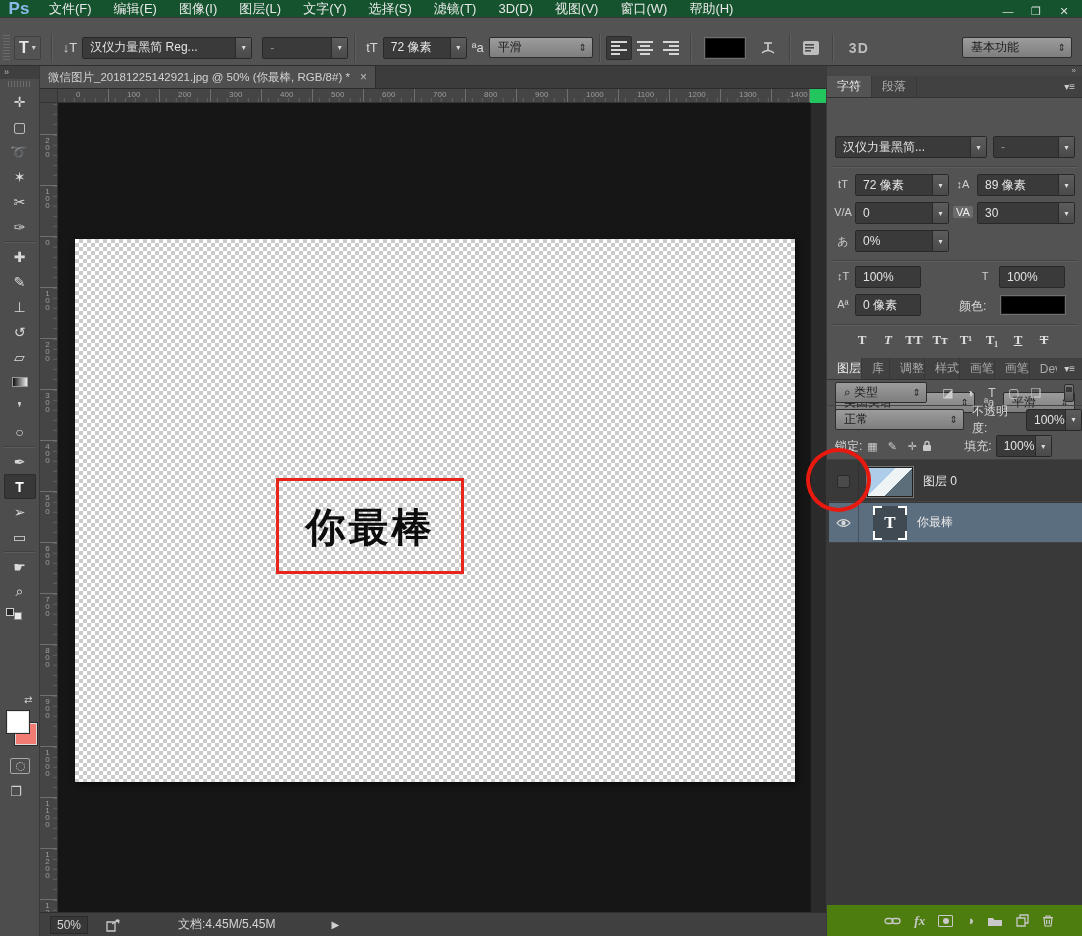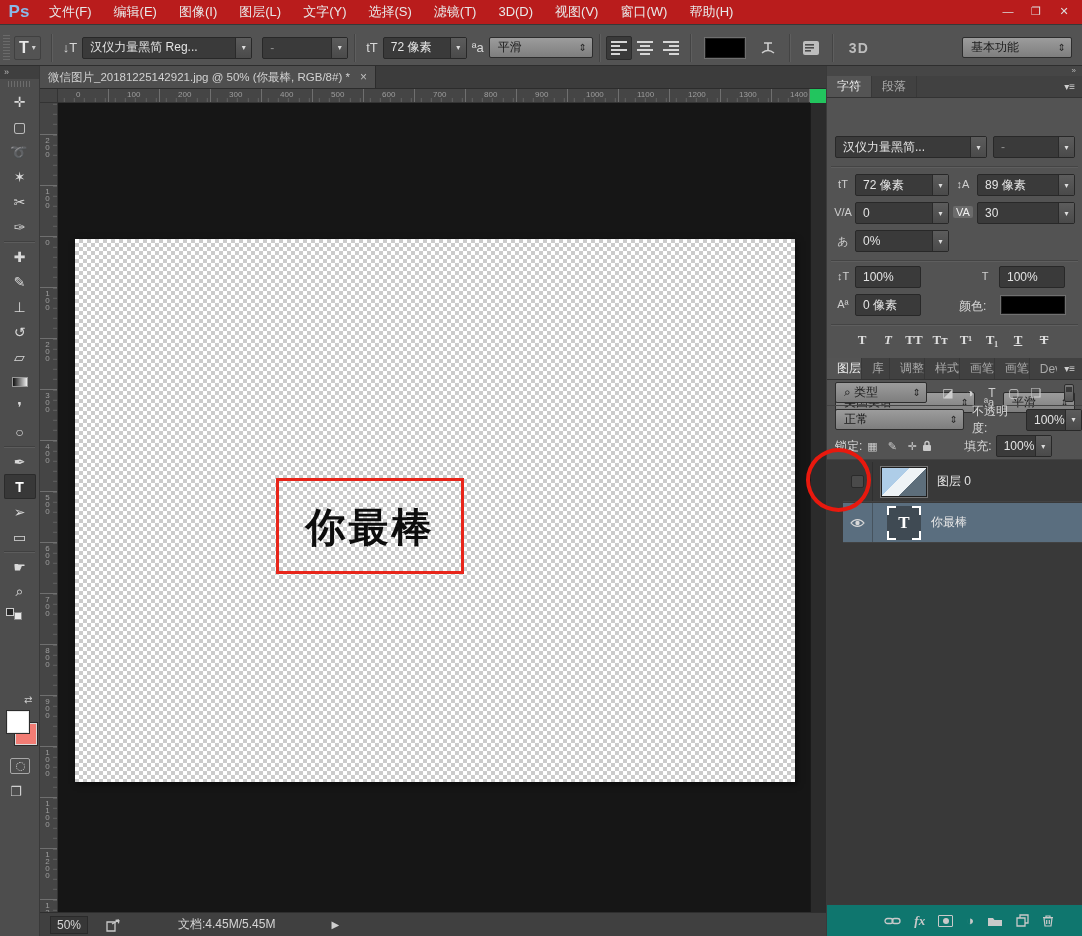--- a/index.html
+++ b/index.html
@@ -2,21 +2,21 @@
 <html><head>
 <meta charset="utf-8">
 <style>
   * { margin:0; padding:0; box-sizing:border-box; }
   html,body { background:#222; }
   #app { position:relative; width:1082px; height:936px; background:#535353;
          font-family:"Liberation Sans","DejaVu Sans",sans-serif; font-size:12px; color:#e2e2e2;
          overflow:hidden; user-select:none; }
 
   
-  .menubar { position:absolute; top:0; left:0; right:0; height:25px; background:#b91c1c;
+  .menubar { position:absolute; top:0; left:0; right:0; height:18px; background:#14532d;
              border-bottom:1px solid #383838; display:flex; align-items:center; }
   .ps-logo { width:38px; text-align:center; font-weight:bold; font-size:17px; color:#8ab8e8; }
   .menu-item { padding:0 11px; font-size:13px; color:#e8e8e8; height:30px; line-height:30px; cursor:default; }
   .win-controls { position:absolute; right:4px; top:0; display:flex; }
   .win-btn { width:28px; height:22px; text-align:center; line-height:22px; font-size:11px; color:#ddd; }
 
   
   .optionsbar { position:absolute; top:30px; left:0; right:0; height:36px; background:#535353;
                 border-bottom:1px solid #2e2e2e; display:flex; align-items:center; }
   .grip-v { width:7px; height:26px; margin:0 4px 0 3px;
@@ -146,41 +146,41 @@
                 align-items:center; border-bottom:1px solid #444; }
   .f-ic { width:22px; text-align:center; color:#cfcfcf; font-size:12px; }
   .toggle { margin-left:auto; margin-right:8px; width:10px; height:18px; border:1px solid #2d2d2d;
             background:linear-gradient(#777,#555); border-radius:2px; position:relative; }
   .toggle::after { content:""; position:absolute; left:1px; right:1px; top:2px; height:5px; background:#3a3a3a; }
   .blend-row,.lock-row { position:absolute; left:0; right:0; height:27px; display:flex; align-items:center; }
   .blend-row { top:48px; } .lock-row { top:75px; border-bottom:1px solid #424242; }
   .lbl { color:#d8d8d8; font-size:12px; }
   .lock-ic { width:20px; text-align:center; color:#c9c9c9; font-size:11px; }
   .layer-list { position:absolute; left:0; right:0; top:102px; bottom:32px; background:#393939; }
-  .layer-row { position:absolute; left:16px; right:0; height:40px; border-bottom:1px solid #424242;
+  .layer-row { position:absolute; left:2px; right:0; height:40px; border-bottom:1px solid #424242;
                display:flex; align-items:center; }
   .layer-row.selected { background:#5a6e7f; }
   .vis-cell { width:30px; align-self:stretch; border-right:1px solid #2f2f2f; display:flex;
               align-items:center; justify-content:center; }
   .vis-box { width:13px; height:13px; border:1px solid #2a2a2a; background:#4a4a4a; border-radius:2px; }
   .thumb { width:46px; height:30px; margin-left:8px; border:1px solid #1e1e1e; box-shadow:0 0 0 1px #777; }
   .thumb.photo { background:linear-gradient(135deg,#aecde8 0 38%,#eef3f6 38% 62%,#5d6e7b 62% 100%); }
   .thumb.text { width:34px; height:34px; margin-left:14px; background:#3f4a53; box-shadow:none;
                 border:none; position:relative; display:flex; align-items:center; justify-content:center;
                 color:#fff; font-weight:bold; font-size:17px;
                 font-family:"Liberation Serif","DejaVu Serif",serif; }
   .thumb.text::before { content:""; position:absolute; inset:0;
      background:
       linear-gradient(#fff,#fff) left 0 top 0/9px 2px,linear-gradient(#fff,#fff) left 0 top 0/2px 9px,
       linear-gradient(#fff,#fff) right 0 top 0/9px 2px,linear-gradient(#fff,#fff) right 0 top 0/2px 9px,
       linear-gradient(#fff,#fff) left 0 bottom 0/9px 2px,linear-gradient(#fff,#fff) left 0 bottom 0/2px 9px,
       linear-gradient(#fff,#fff) right 0 bottom 0/9px 2px,linear-gradient(#fff,#fff) right 0 bottom 0/2px 9px;
      background-repeat:no-repeat; }
   .layer-name { margin-left:10px; color:#e6e6e6; font-size:12px; }
-  .dock-bottom { position:absolute; left:0; right:0; bottom:0; height:32px; background:#0f766e;
+  .dock-bottom { position:absolute; left:0; right:0; bottom:0; height:32px; background:#4d7c0f;
                  border-top:1px solid #3a3a3a; display:flex; align-items:center; justify-content:flex-end;
                  gap:13px; padding-right:28px; color:#c9c9c9; }
   .db-ic { font-size:13px; display:flex; align-items:center; }
   .fx { font-family:"Liberation Serif","DejaVu Serif",serif; font-style:italic; font-weight:bold; }
   .mask-ic { width:15px; height:12px; border:1px solid #c9c9c9; border-radius:1px; display:flex;
              align-items:center; justify-content:center; }
   .mask-ic i { width:6px; height:6px; border-radius:50%; background:#c9c9c9; }
 
   
   .anno-rect { position:absolute; left:276px; top:478px; width:188px; height:96px;

